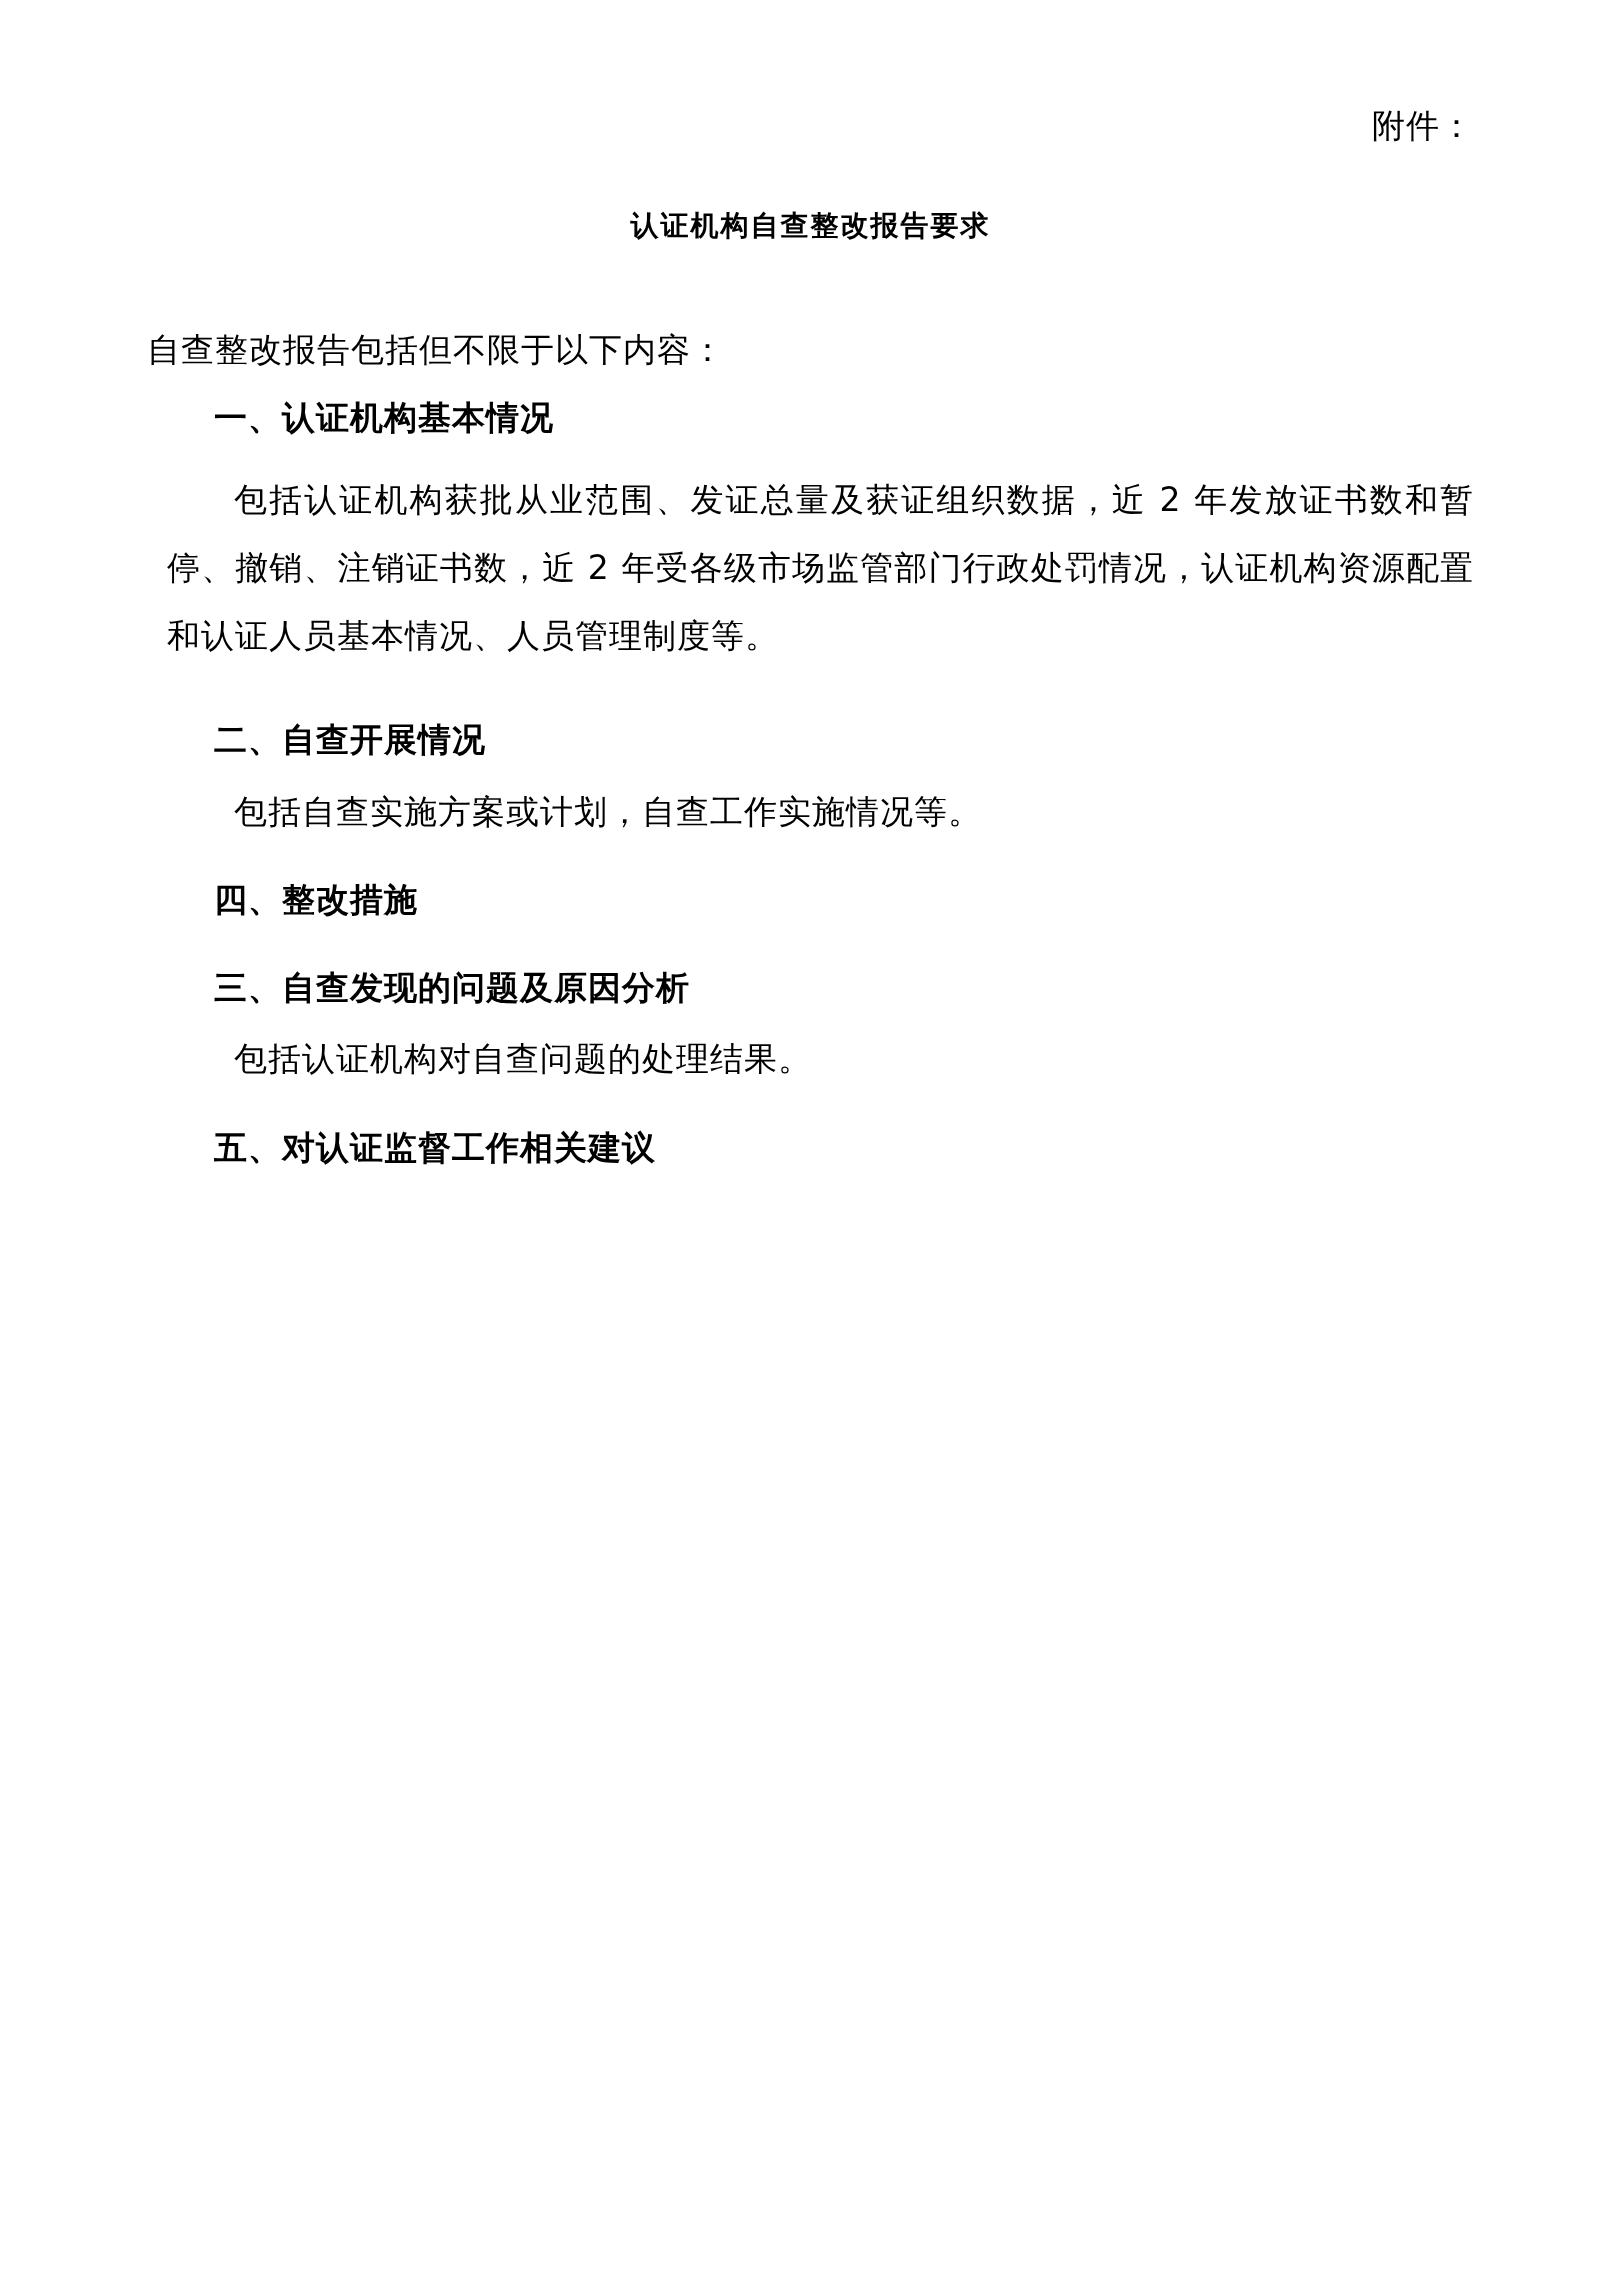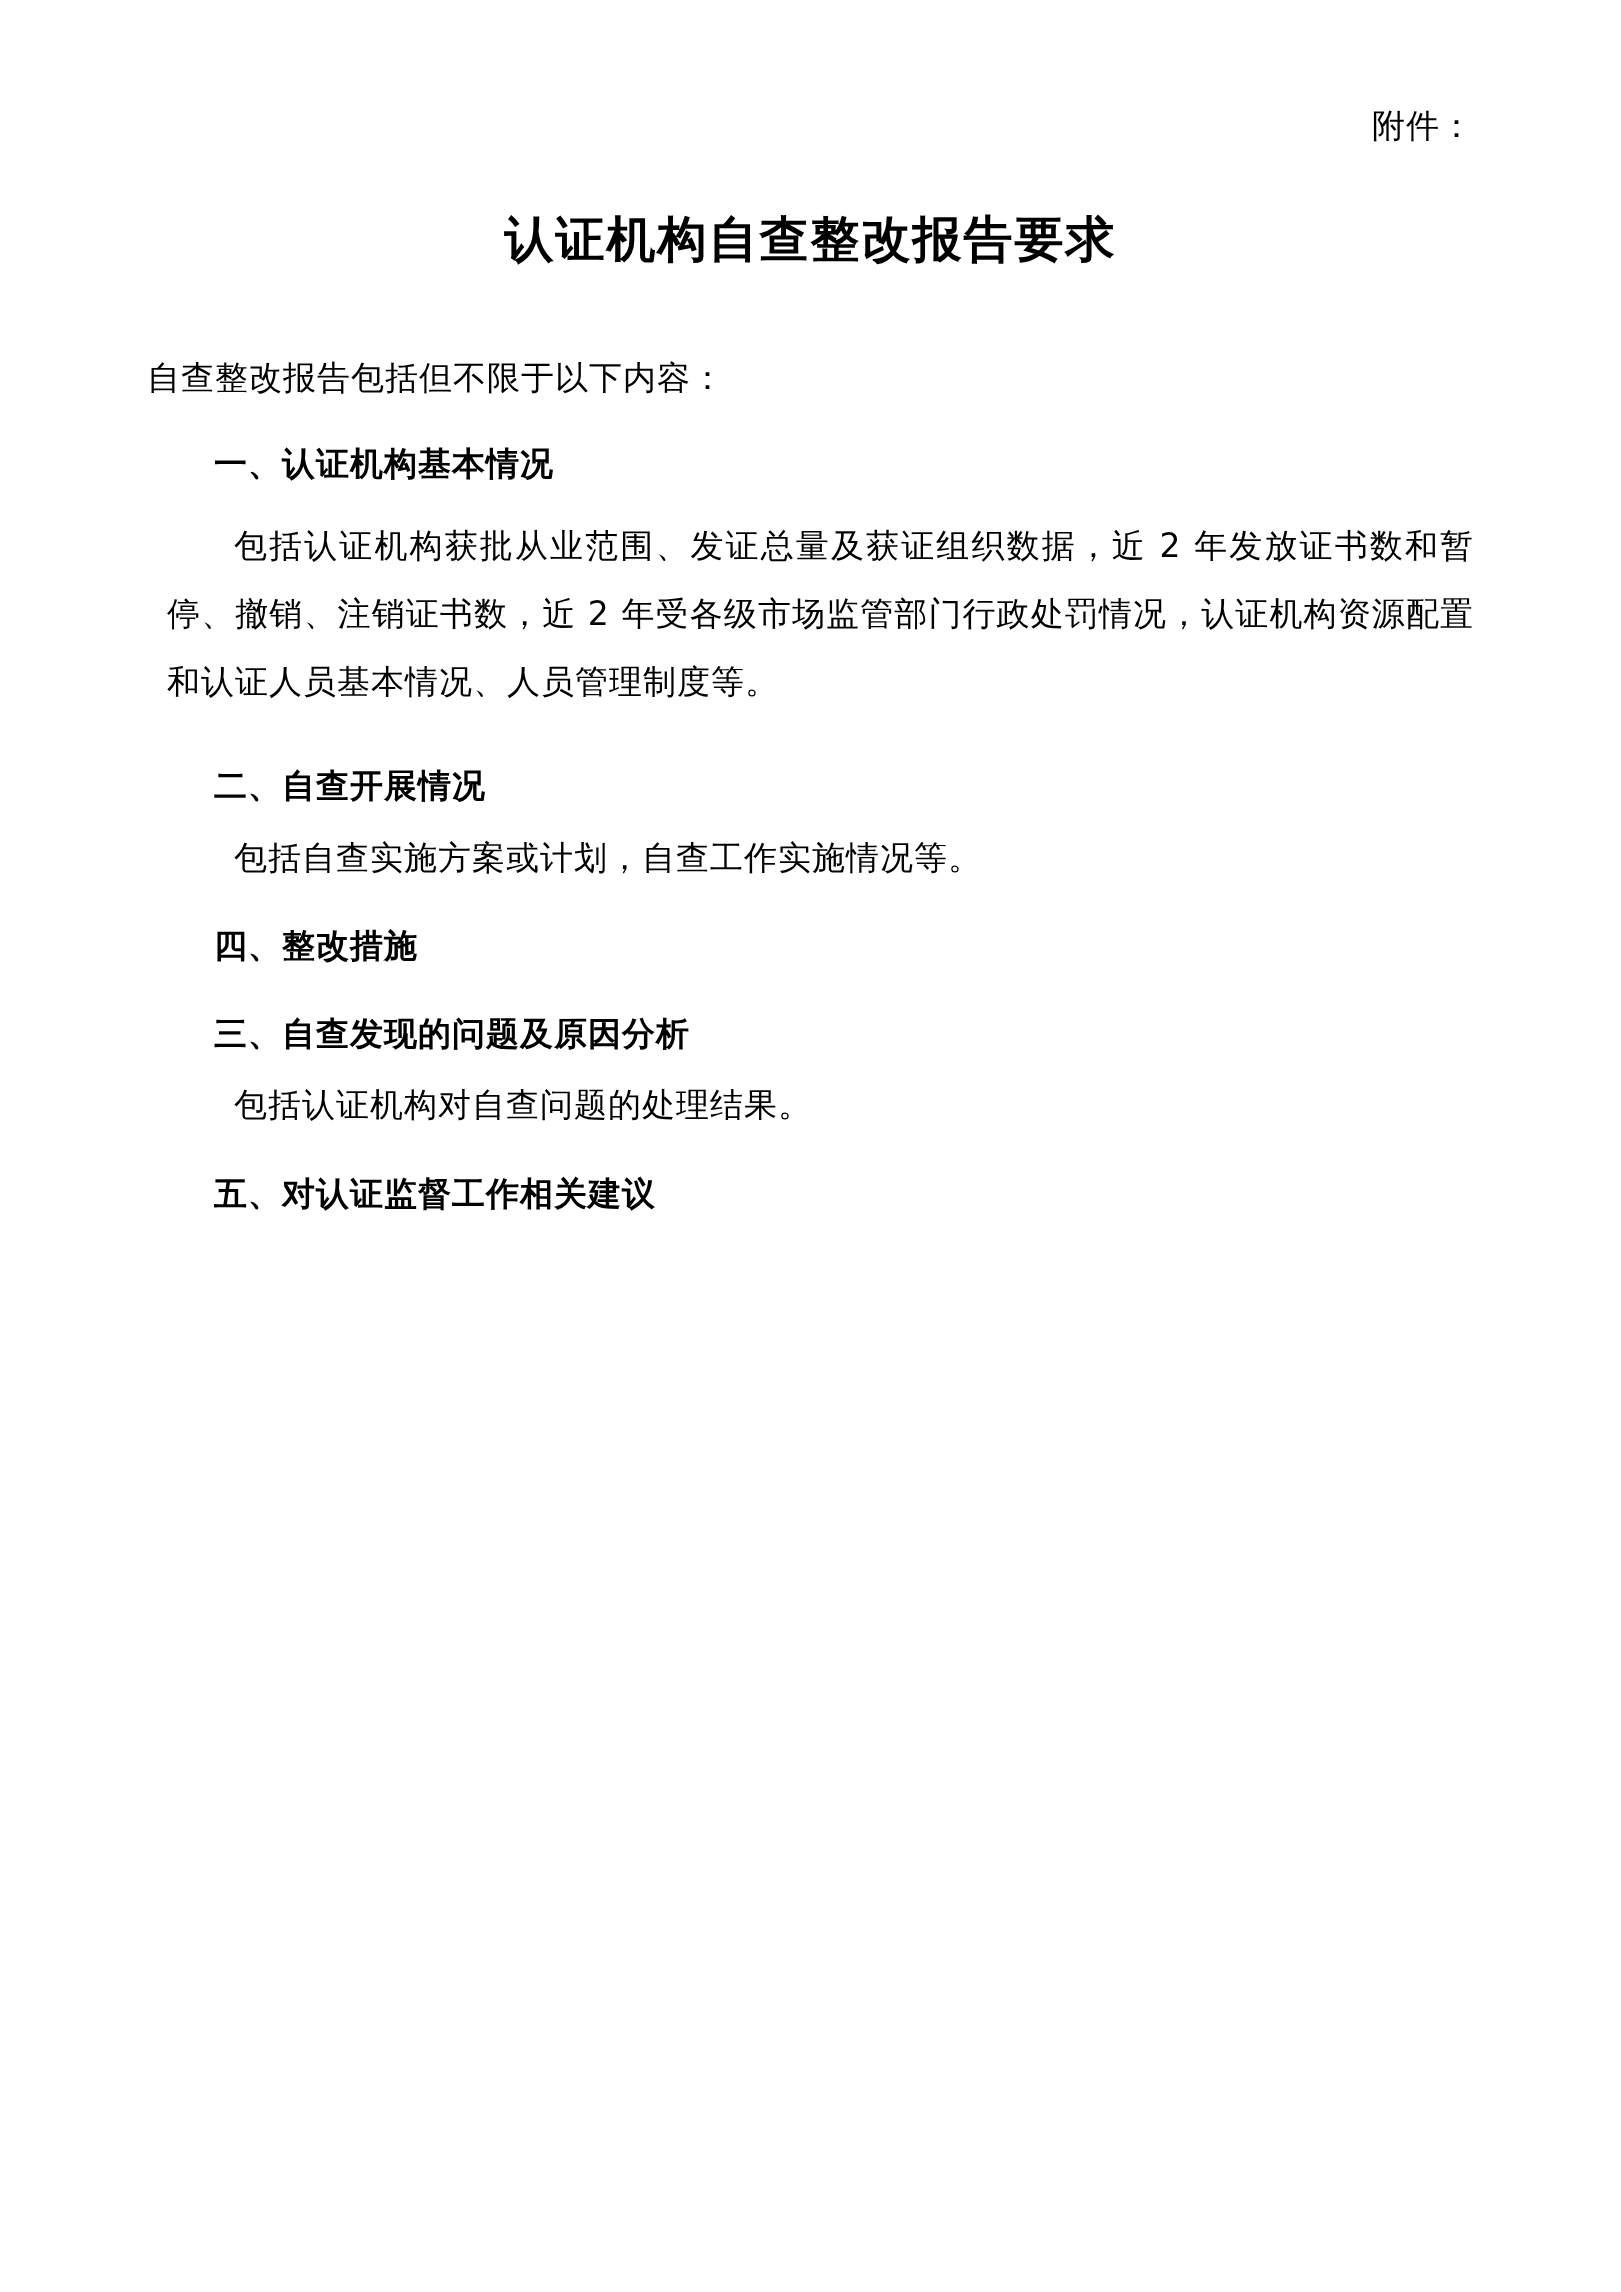--- a/index.html
+++ b/index.html
@@ -24,32 +24,32 @@
   .attachment-label {
     margin-top: 106px;
     font-size: 33px;
     line-height: 1.2;
     letter-spacing: 1px;
     text-align: right;
   }
   .doc-title {
     margin-top: 61px;
     text-align: center;
-    font-size: 49px;
+    font-size: 28px;
     font-weight: bold;
     letter-spacing: 2px;
   }
   .intro {
     margin-top: 82px;
     font-size: 33px;
     line-height: 1.4;
     letter-spacing: 1px;
   }
   .section-heading {
-    margin-top: 41px;
+    margin-top: 23px;
     font-size: 33px;
     font-weight: bold;
     letter-spacing: 1px;
     text-indent: 67px;
   }
   .para {
     font-size: 33px;
     letter-spacing: 1px;
     text-indent: 67px;
     text-align: justify;

